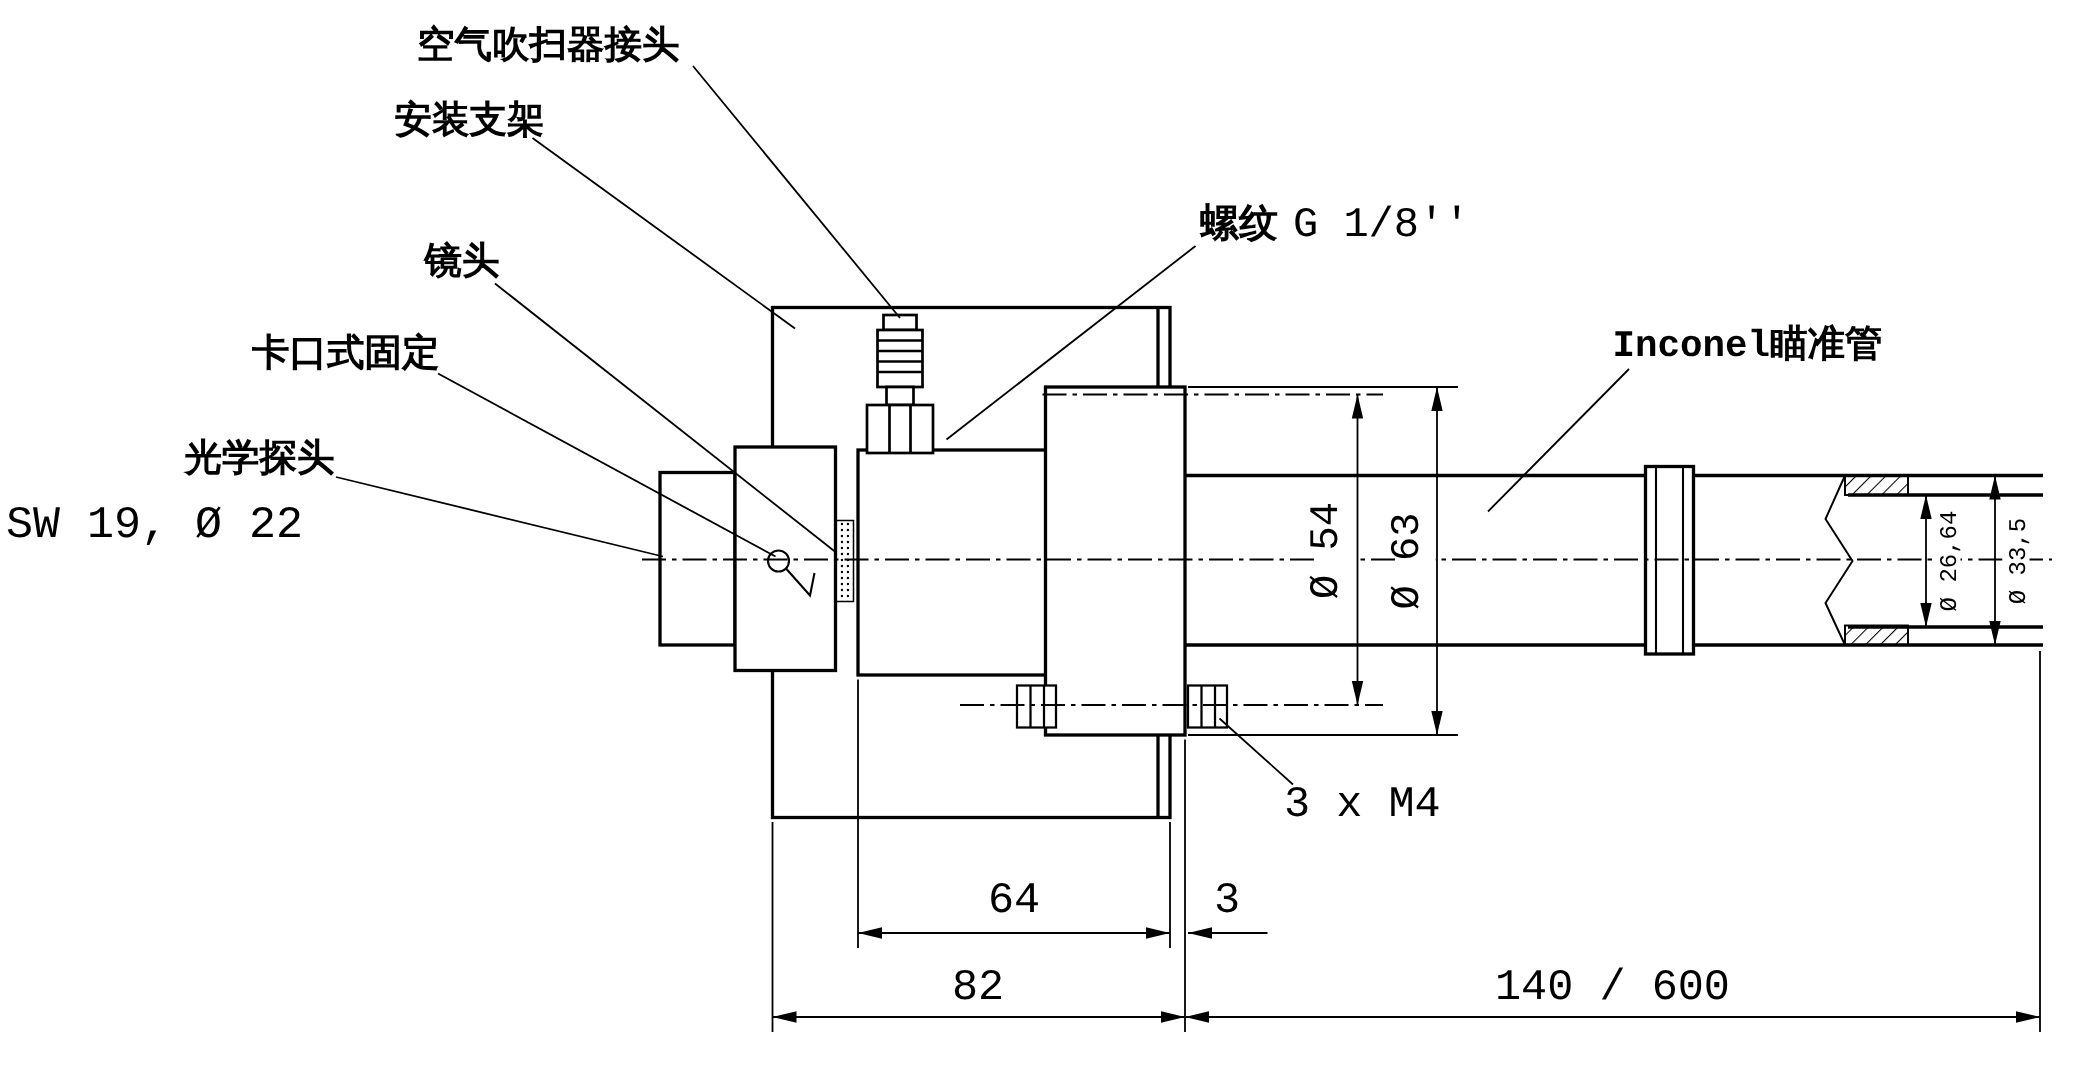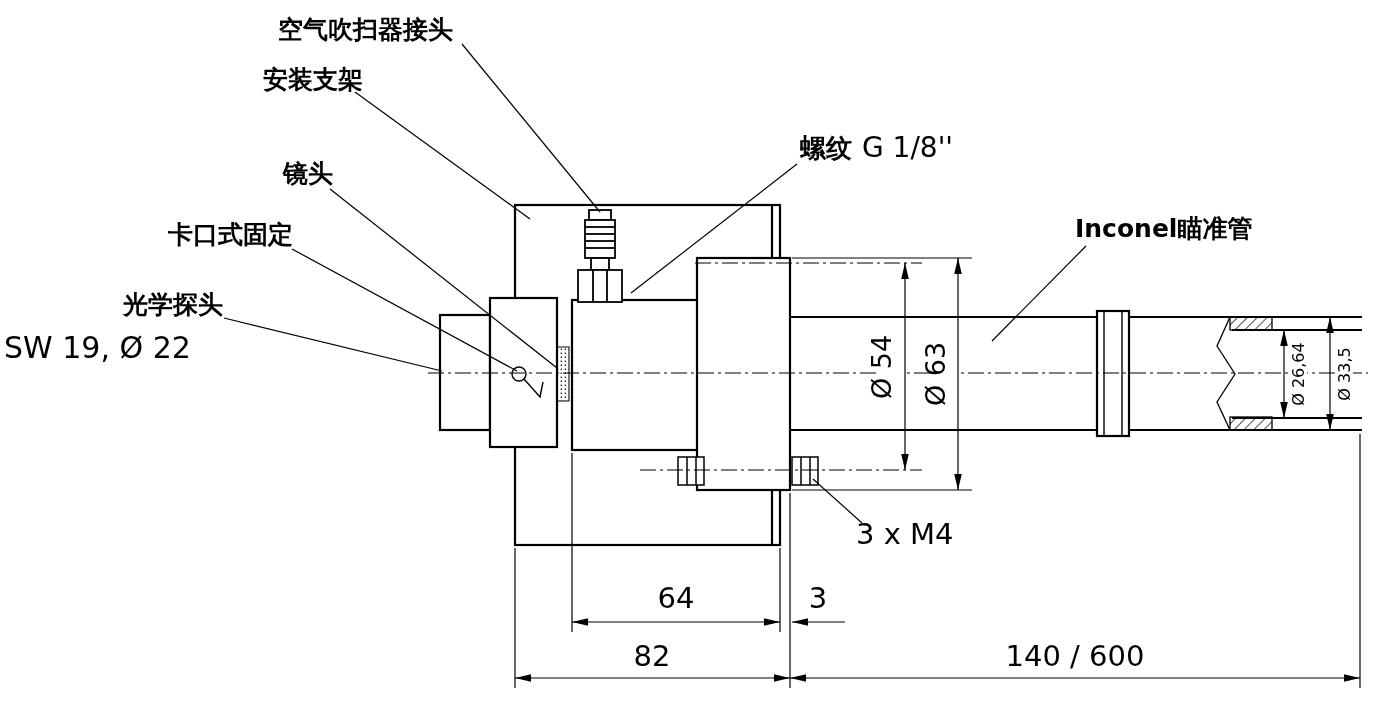--- a/index.html
+++ b/index.html
@@ -9,20 +9,21 @@
     width: 1386px;
     height: 723px;
     overflow: hidden;
     font-family: "DejaVu Sans", "Liberation Sans", sans-serif;
   }
   .canvas {
     position: relative;
     width: 1386px;
     height: 723px;
     background: #ffffff;
+    font-family: Liberation Mono, monospace;
   }
   svg { display: block; }
   text { user-select: none; }
 </style>
 </head>
 <body>
 
 <div class="canvas">
 <svg width="1386" height="723" viewBox="0 0 1386 723">
   <defs>

